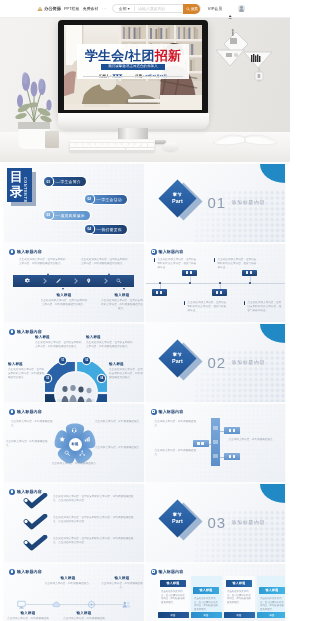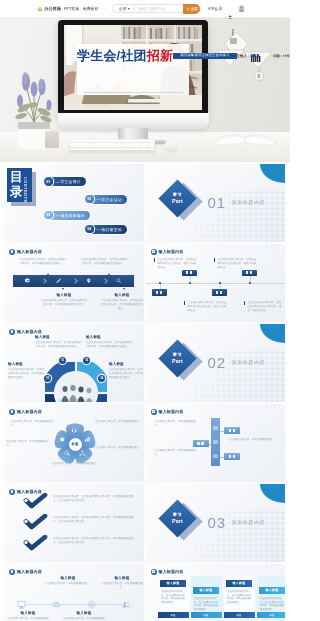--- a/index.html
+++ b/index.html
@@ -49,22 +49,22 @@
      background:linear-gradient(180deg,#dedcda,#b9b7b5);box-shadow:0 1px 2px rgba(0,0,0,.1)}
 
 
 .sp{position:absolute}
 .sp-bg{left:0;top:0;width:100%;height:100%;background:linear-gradient(170deg,#ded6cc 0%,#cdc2b4 55%,#b9ab9b 100%)}
 .sp-wallL{left:0;top:0;width:30%;height:62%;background:linear-gradient(180deg,#efece8,#ded6cc)}
 .sp-win{left:2%;top:2%;width:13%;height:48%;background:linear-gradient(180deg,#fbfaf8,#e7e3dd);border-right:1px solid #cfc8be}
 .sp-shelf{left:44%;top:0;width:56%;height:66%;background:linear-gradient(180deg,#ddd6cb,#c7bcac)}
 
 
-.banner{position:absolute;left:77px;top:26.5px;width:112px;height:51px;background:rgba(255,255,255,.93);
-        display:flex;flex-direction:row;align-items:flex-start;z-index:5;padding-top:6.2px}
+.banner{position:absolute;left:77px;top:26.5px;width:112px;height:35px;background:rgba(255,255,255,.93);
+        display:flex;flex-direction:column;align-items:center;z-index:5;padding-top:6.2px}
 .banner-t{font-size:13px;font-weight:bold;letter-spacing:.2px;line-height:11px;white-space:nowrap;
           font-family:"Liberation Sans",sans-serif}
 .bt-b{color:#17468d}.bt-sl{color:#17468d;font-weight:bold;margin:0}.bt-r{color:#cf1526}
 .banner-sub{margin-top:3.2px;background:#1d4f94;color:#fff;font-size:3.4px;padding:1.1px 7px 1.3px;white-space:nowrap;letter-spacing:.15px;line-height:3.6px}
 .banner-meta{margin-top:4.4px;display:flex;gap:13px;font-size:3.3px;color:#333;white-space:nowrap;align-items:center;line-height:4px}
 .bm-k{color:#222;font-weight:bold}
 .bm-v{color:#17468d;font-weight:bold}
 .banner-line{position:absolute;left:6px;bottom:2.6px;width:100px;height:.4px;background:#d5d5d5}
 
 

